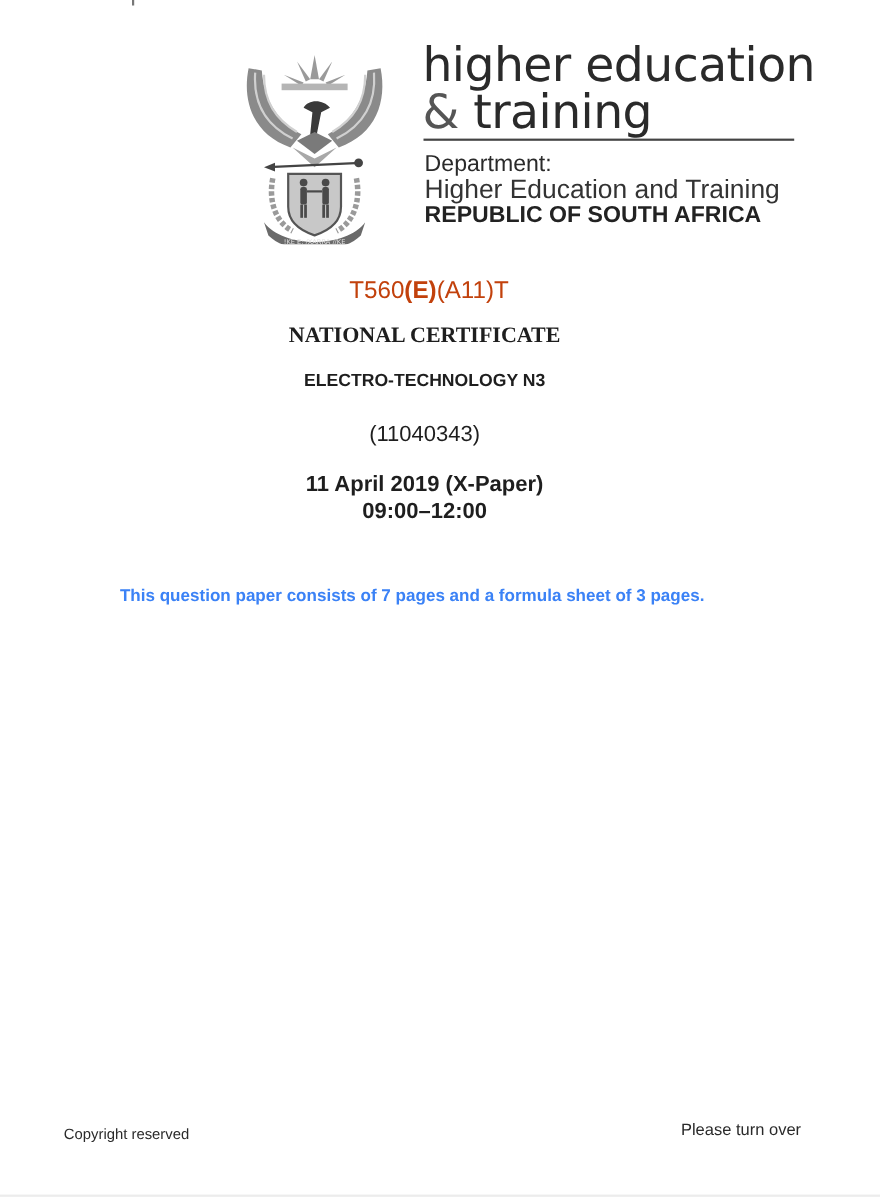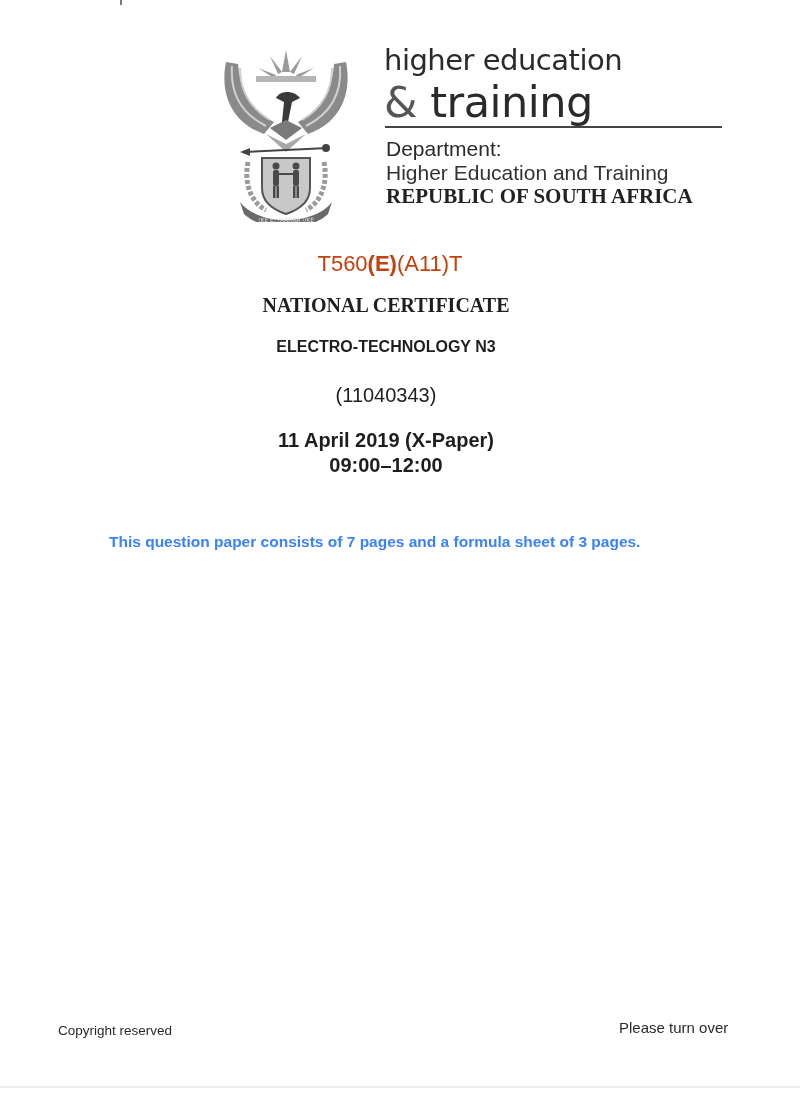--- a/index.html
+++ b/index.html
@@ -2,27 +2,27 @@
 <html><head>
   <meta charset="utf-8">
   <style>
     html, body { margin: 0; padding: 0; }
     body {
       width: 800px; height: 1093px; background: #ffffff; position: relative; overflow: hidden;
       font-family: "Liberation Sans", sans-serif; color: #1e1e1e;
     }
     .abs { position: absolute; }
     .crest { left: 218px; top: 42px; width: 136px; height: 180px; }
-    .brand-line1 { left: 384px; top: 38px; font-family: "DejaVu Sans", sans-serif; font-size: 29px; line-height: 44px; color: #2a2a2a; letter-spacing: -0.5px; }
+    .brand-line1 { left: 384px; top: 38px; font-family: "DejaVu Sans", sans-serif; font-size: 43px; line-height: 44px; color: #2a2a2a; letter-spacing: -0.5px; }
     .brand-line2 { left: 384px; top: 80px; font-family: "DejaVu Sans", sans-serif; font-size: 43px; line-height: 44px; color: #2a2a2a; letter-spacing: -0.5px; }
     .brand-line2 .amp { color: #555555; }
     .brand-rule { left: 385px; top: 126px; width: 337px; height: 2px; background: #444444; }
     .dept { left: 386px; top: 137px; font-size: 21px; line-height: 24px; color: #2a2a2a; }
-    .dept-sub { left: 386px; top: 161px; font-size: 21px; line-height: 24px; color: #333333; }
-    .dept-country { left: 386px; top: 184px; font-size: 21px; line-height: 24px; font-weight: bold; color: #222222; font-family: Liberation Serif, serif; }
+    .dept-sub { left: 386px; top: 161px; font-size: 24px; line-height: 24px; color: #333333; }
+    .dept-country { left: 386px; top: 184px; font-size: 21px; line-height: 24px; font-weight: bold; color: #222222; }
     .center { left: 0; width: 800px; text-align: center; }
     .code { top: 251px; font-size: 22px; color: #c2410c; left: 0; width: 780px; }
     .cert { top: 294px; font-size: 20px; font-weight: bold; left: 0; width: 772px; font-family: Liberation Serif, serif; }
     .subject { top: 338px; font-size: 16px; font-weight: bold; left: 0; width: 772px; }
     .subj-code { top: 384px; font-size: 20px; left: 0; width: 772px; }
     .date { top: 428px; font-size: 20px; font-weight: bold; left: 0; width: 772px; line-height: 25px; }
     .time { top: 453px; font-size: 20px; font-weight: bold; left: 0; width: 772px; line-height: 25px; }
     .pages { left: 109px; top: 533px; font-size: 15.5px; font-weight: bold; color: #3b82f6; }
     .footer-left { left: 58px; top: 1023px; font-size: 13.5px; color: #2a2a2a; }
     .footer-right { left: 619px; top: 1019px; font-size: 15px; color: #2a2a2a; text-align: right; }

